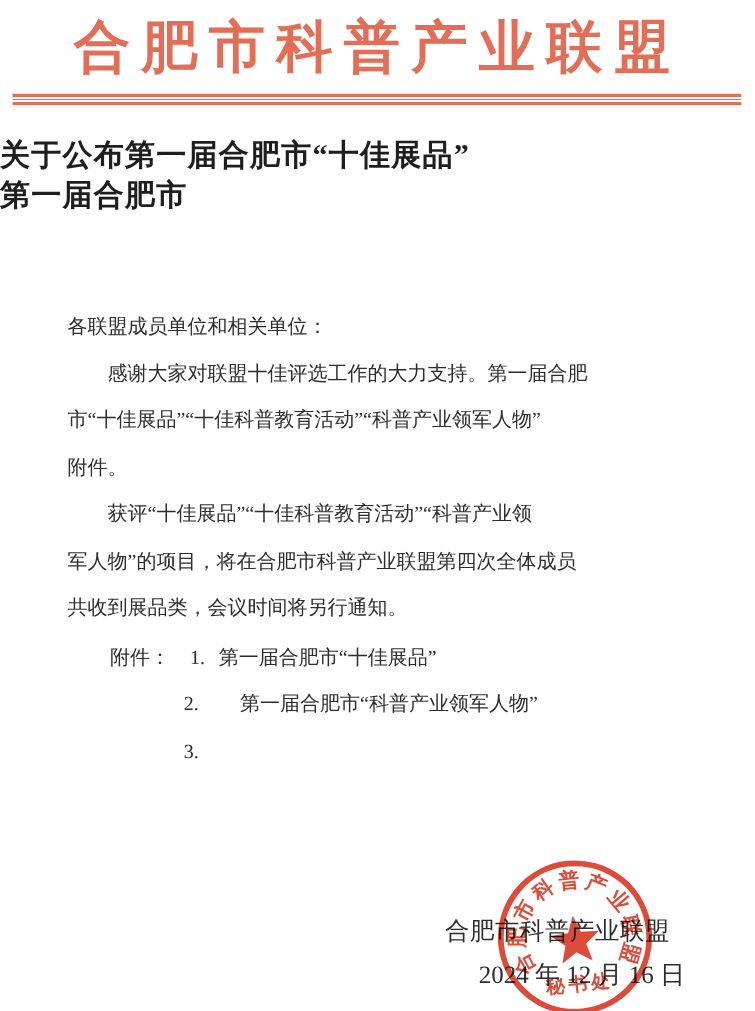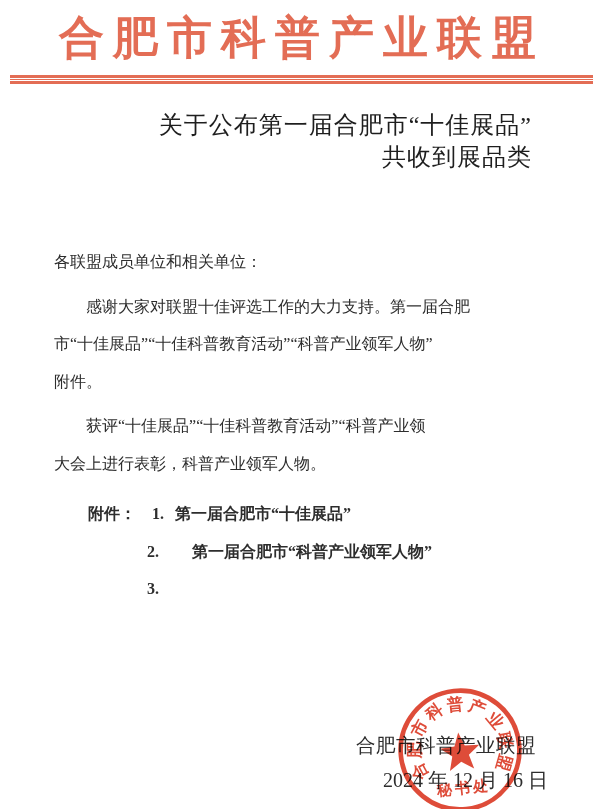--- a/index.html
+++ b/index.html
@@ -29,35 +29,35 @@
     background:linear-gradient(to bottom,
       var(--accent) 0 33%,
       #ffffff 33% 46%,
       var(--accent) 46% 59%,
       #ffffff 59% 72%,
       var(--accent) 72% 100%);
   }
   
   .doc-title{
     position:absolute;top:109px;left:0;width:532px;
-    text-align:right;
-    font-size:24px;line-height:32px;font-weight:normal;
+    text-align:left;
+    font-size:24px;line-height:32px;font-weight:bold;
     color:#1e1e1e;
     letter-spacing:1px;
   }
   
   .body-col{
     position:absolute;top:243px;left:54px;width:498px;
     font-size:16px;line-height:37.5px;
     color:var(--ink);
   }
   .line{white-space:nowrap;}
-  .indent{text-indent:2em;margin-top:7px;}
+  .indent{text-indent:2em;}
   
-  .attachments{margin-top:13px;padding-left:34px;font-weight:bold;}
+  .attachments{margin-top:2px;padding-left:34px;}
   .att-row{display:flex;white-space:nowrap;}
   .att-label{width:64px;}
   .att-num{width:23px;}
   .att-row.cont{padding-left:59px;}
   .att-row.cont .att-num{width:45px;}
   
   .sig-org{
     position:absolute;top:733px;right:68px;
     font-size:19.5px;line-height:26px;color:var(--ink);
     letter-spacing:0.5px;white-space:nowrap;
@@ -90,35 +90,36 @@
 </head>
 <body>
 
 <div class="page">
 
   <div class="masthead">合肥市科普产业联盟</div>
   <div class="rule"></div>
 
   <div class="doc-title">
     <div class="line">关于公布第一届合肥市“十佳展品”</div>
-    <div class="line">共收到展品类</div>
+    <div class="line">第一届合肥市</div>
   </div>
 
   <div class="body-col">
     <div class="line">各联盟成员单位和相关单位：</div>
 
     <div>
       <div class="line indent">感谢大家对联盟十佳评选工作的大力支持。第一届合肥</div>
       <div class="line">市“十佳展品”“十佳科普教育活动”“科普产业领军人物”</div>
       <div class="line">附件。</div>
     </div>
 
     <div>
       <div class="line indent">获评“十佳展品”“十佳科普教育活动”“科普产业领</div>
-      <div class="line">大会上进行表彰，科普产业领军人物。</div>
+      <div class="line">军人物”的项目，将在合肥市科普产业联盟第四次全体成员</div>
+      <div class="line">共收到展品类，会议时间将另行通知。</div>
     </div>
 
     <div class="attachments">
       <div class="att-row">
         <span class="att-label">附件：</span>
         <span class="att-num">1.</span>
         <span>第一届合肥市“十佳展品”</span>
       </div>
       <div class="att-row cont">
         <span class="att-num">2.</span>

